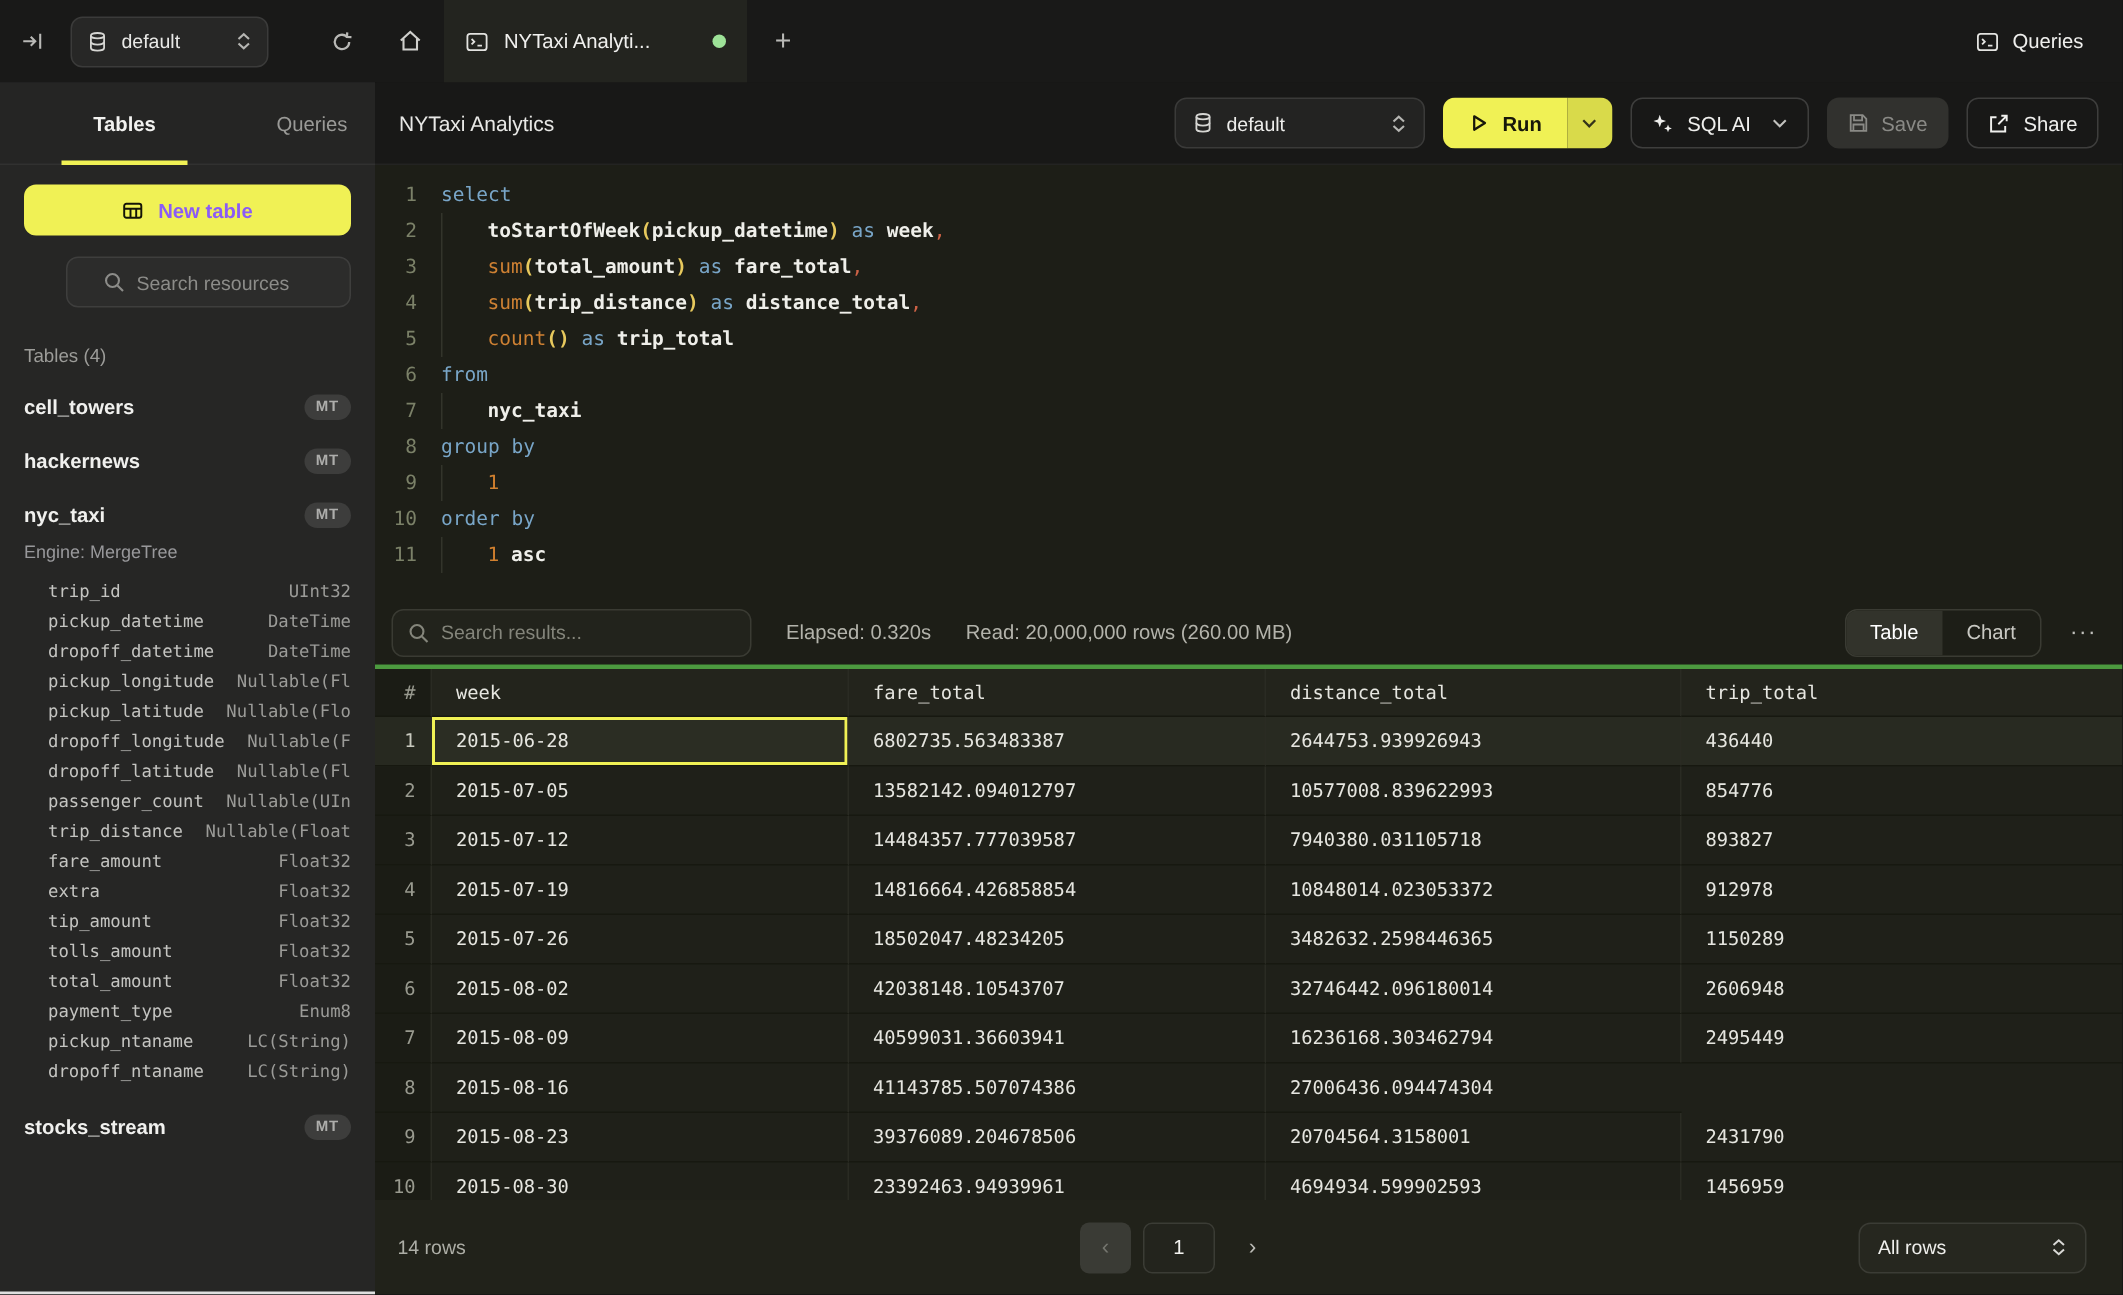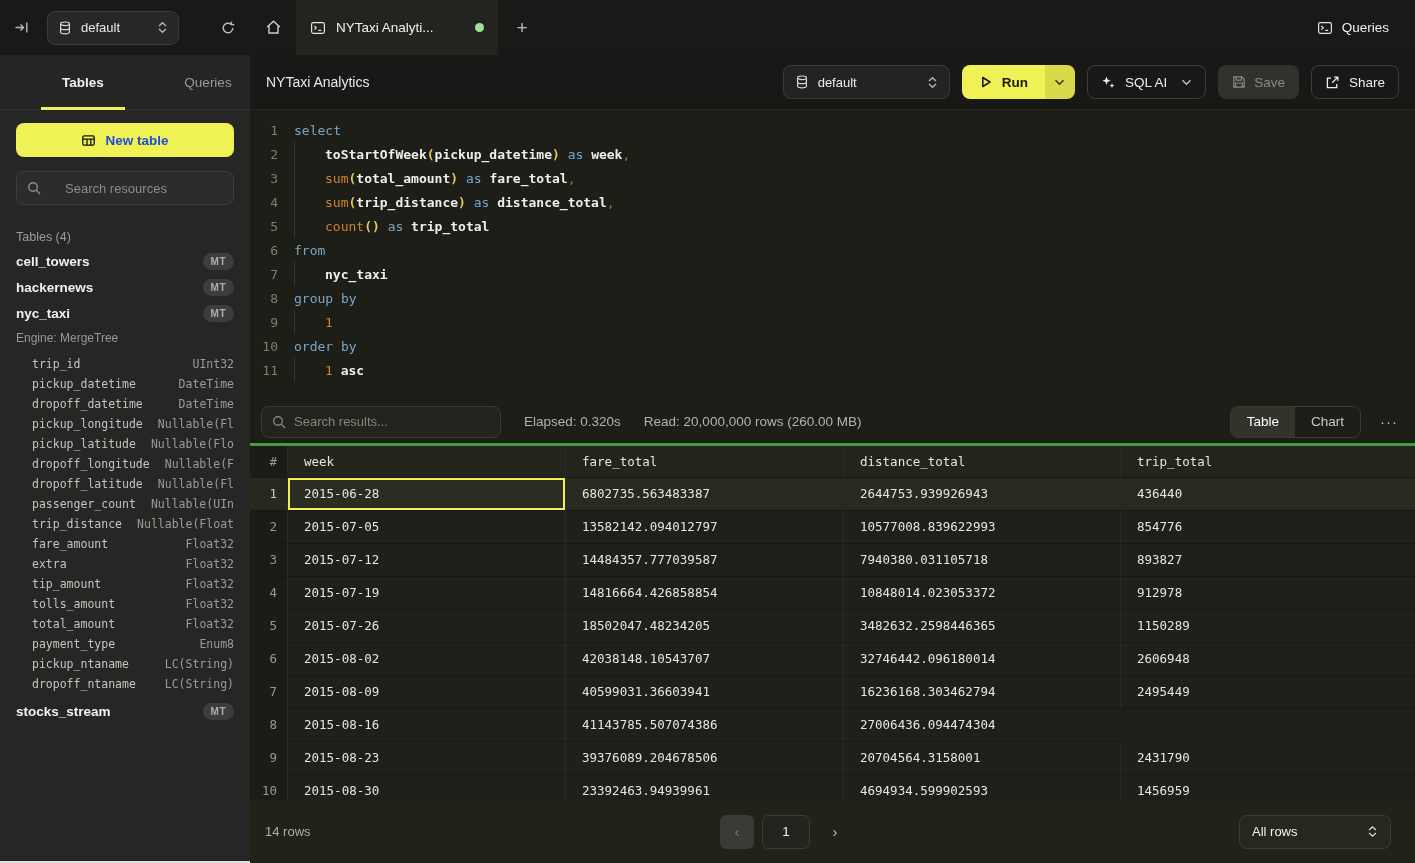--- a/index.html
+++ b/index.html
@@ -22,26 +22,26 @@
   .sb-select { margin-left:18px; width:132px; height:34px; background:#272726; border:1px solid #3B3B3A; border-radius:8px; display:flex; align-items:center; padding:0 10px; gap:9px; color:#E9E9E7; }
   .sb-select .lbl { flex:1; font-size:13px; }
   .sb-refresh { margin-left:auto; }
 
   .sb-tabs { height:55px; display:flex; border-bottom:1px solid #313130; flex-shrink:0; background:#252524;}
   .sb-tab { width:50%; display:flex; align-items:center; justify-content:center; font-size:13.5px; color:#9A9A97; position:relative; cursor:pointer;margin-left:41px; }
   .sb-tab.active { color:#F2F2F0; font-weight:700; }
   .sb-tab.active::after { content:""; position:absolute; left:0; right:0; bottom:-1px; height:3px; background:var(--yellow); }
 
   .sb-body { flex:1; padding:13px 16px 0 16px; overflow:hidden; }
-  .new-table-btn { width:100%; height:34px; background:var(--yellow); border:none; border-radius:8px; display:flex; align-items:center; justify-content:center; gap:9px; color:#1d4ed8; font-size:13.5px; font-weight:700; cursor:pointer; }
-  .sb-search { margin-top:14px; height:34px; background:#2C2C2B; border:1px solid #3E3E3D; border-radius:8px; display:flex; align-items:center; padding:0 10px; gap:24px; color:#8C8C89; }
+  .new-table-btn { width:100%; height:34px; background:var(--yellow); border:none; border-radius:8px; display:flex; align-items:center; justify-content:center; gap:9px; color:#8b5cf6; font-size:13.5px; font-weight:700; cursor:pointer; }
+  .sb-search { margin-top:14px; height:34px; background:#2C2C2B; border:1px solid #3E3E3D; border-radius:8px; display:flex; align-items:center; padding:0 24px; gap:8px; color:#8C8C89;margin-left:28px; }
   .sb-search input { background:transparent; border:none; outline:none; color:#D6D6D3; font-size:13px; width:100%; font-family:"Liberation Sans",sans-serif; }
   .sb-search input::placeholder { color:#8C8C89; }
   .sb-section { margin-top:25px; color:#9C9C99; font-size:12.5px; }
-  .tbl-item { margin-top:9px; display:flex; align-items:center; justify-content:space-between; cursor:pointer; }
+  .tbl-item { margin-top:19px; display:flex; align-items:center; justify-content:space-between; cursor:pointer; }
   .tbl-item .nm { font-size:13.5px; font-weight:700; color:#F0F0EE; }
   .badge { background:#3D3D3C; color:#ADADAB; font-size:10px; font-weight:700; letter-spacing:.5px; border-radius:10px; padding:3px 8px; }
   .engine-line { margin-top:9px; color:#98989B; font-size:12px; }
   .cols { margin-top:9px; padding-left:16px; }
   .col-row { display:flex; justify-content:space-between; height:20px; align-items:center; font-size:11.5px; white-space:nowrap; overflow:hidden; }
   .col-row .cn { color:#C4C4C1; }
   .col-row .ct { color:#9B9B98; margin-left:6px; overflow:hidden; }
   .sb-strip { position:absolute; bottom:0; left:0; width:250px; height:2px; background:#DFDFDF; }
 
   

